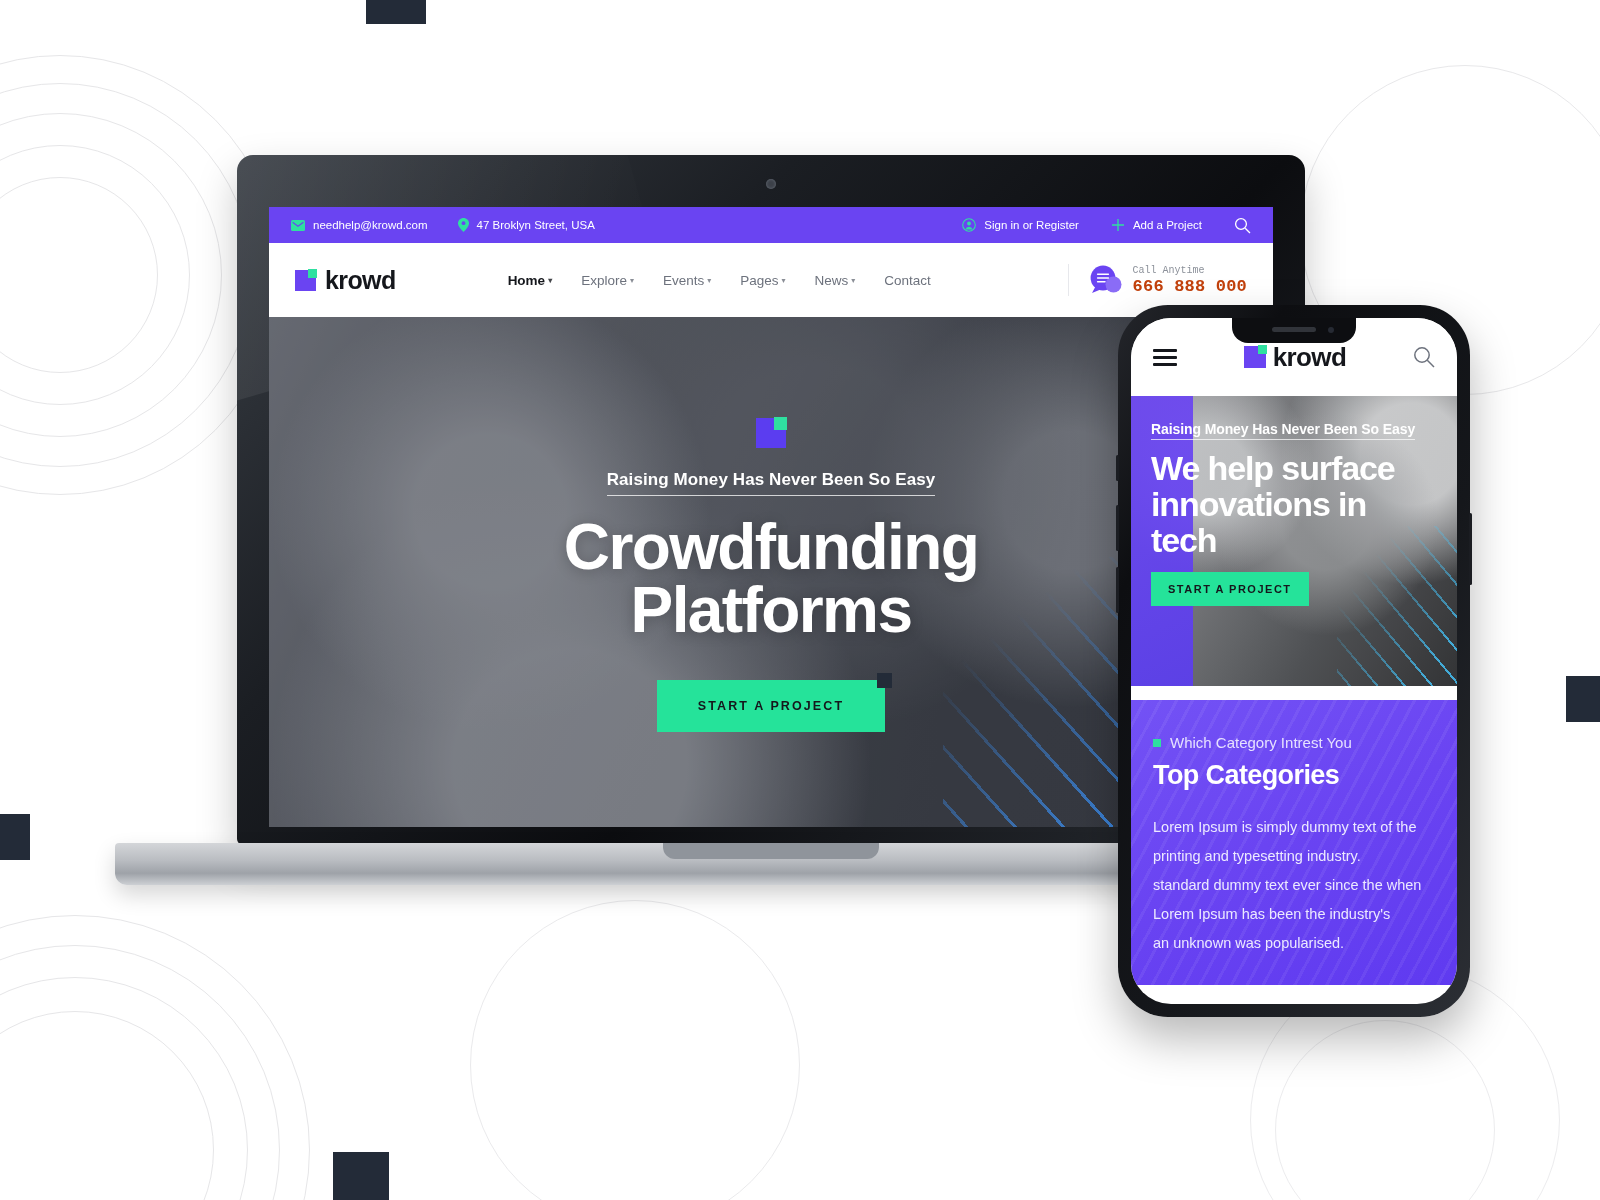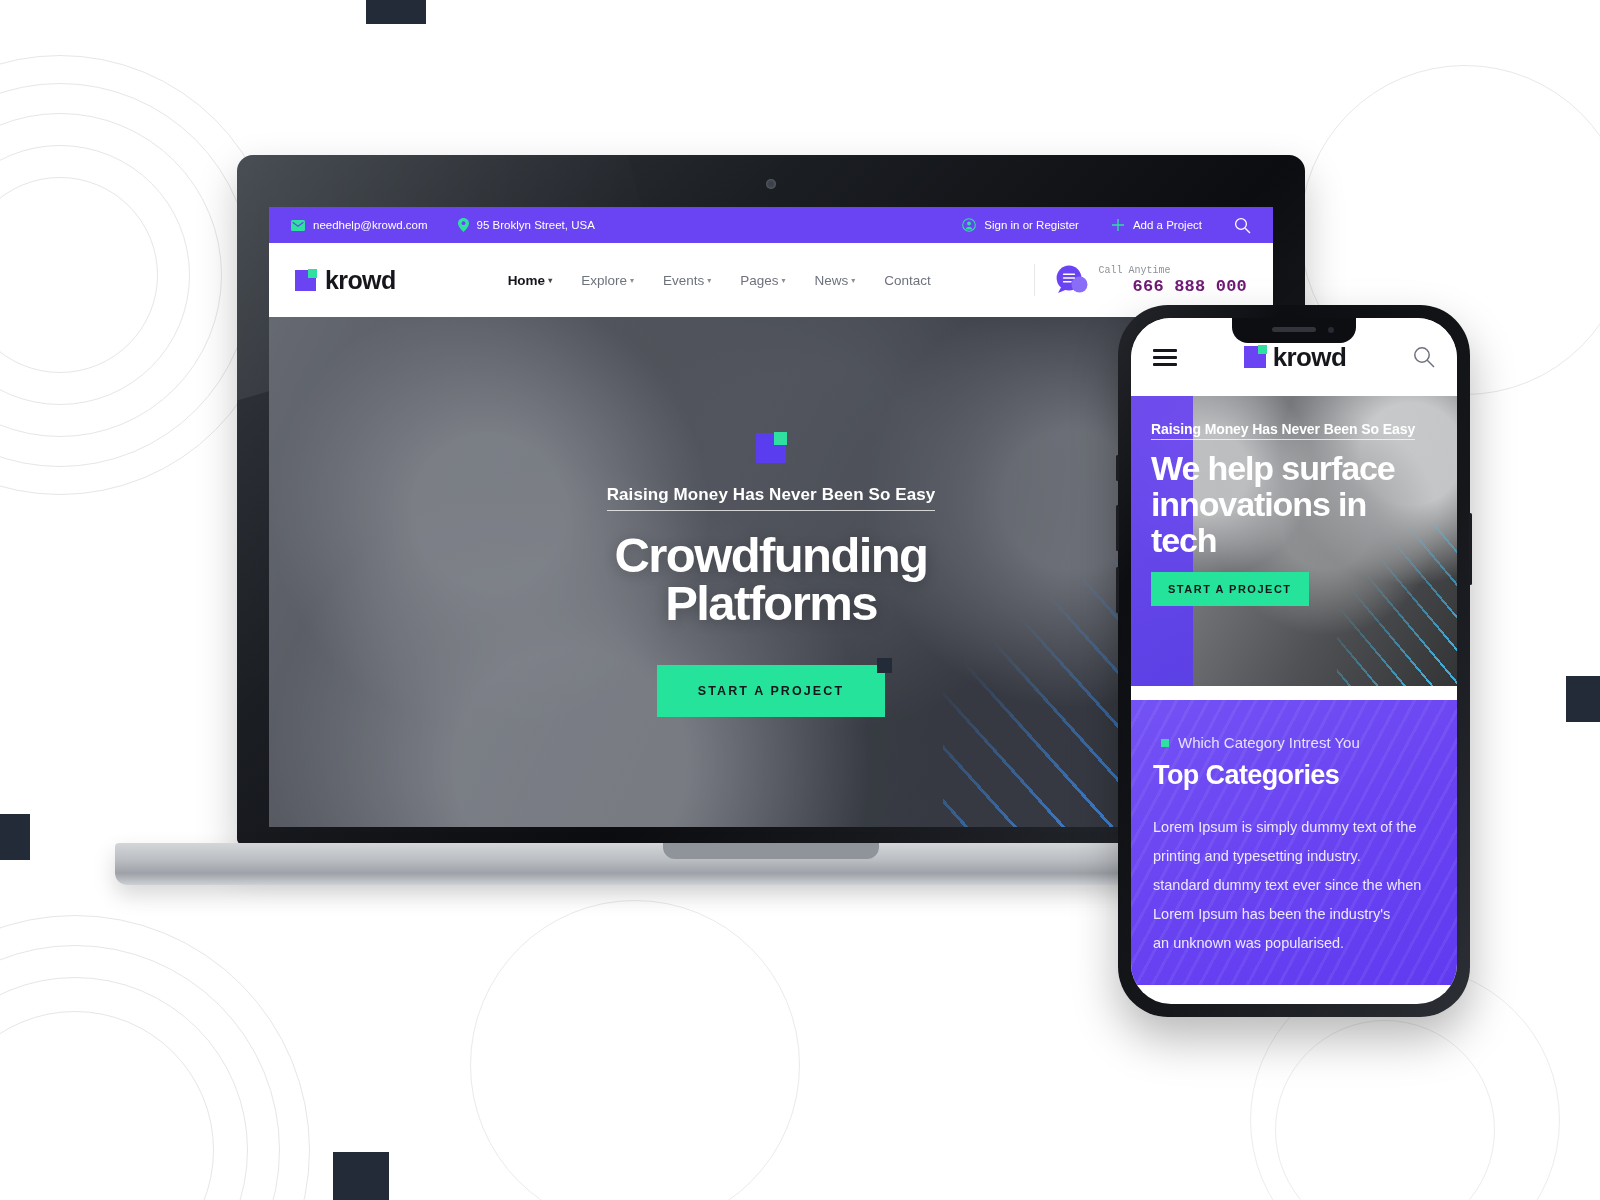--- a/index.html
+++ b/index.html
@@ -88,21 +88,21 @@
                      width: 9px; height: 9px; background: #2fe0a0; }
   .logo-text { font-size: 25px; font-weight: 700; color: #15171c; letter-spacing: -.6px; }
   .nav { display: flex; align-items: center; gap: 29px; margin-left: 112px; }
   .nav a { font-size: 13.5px; color: #6d727d; text-decoration: none; display: flex;
            align-items: center; gap: 3px; }
   .nav a.active { color: #15171c; font-weight: 700; }
   .caret { font-size: 8px; opacity: .8; }
   .call { margin-left: auto; display: flex; align-items: center; gap: 11px;
           padding-left: 20px; border-left: 1px solid #e7e8ec; font-family: Liberation Mono, monospace; }
   .call-label { font-size: 10px; color: #8b9099; line-height: 1.3; }
-  .call-num { font-size: 17px; font-weight: 700; color: #701a75; letter-spacing: .2px; margin-left: 34px; }
+  .call-num { font-size: 17px; font-weight: 700; color: #c2410c; letter-spacing: .2px; }
 
   .hero { position: relative; height: 510px; overflow: hidden;
           background: linear-gradient(160deg, #6b7280 0%, #4b5563 45%, #374151 100%); }
   .hero-photo { position: absolute; inset: 0;
      background:
        radial-gradient(circle at 22% 38%, rgba(190,196,206,.85) 0 9%, rgba(0,0,0,0) 26%),
        radial-gradient(circle at 55% 30%, rgba(120,128,142,.6) 0 16%, rgba(0,0,0,0) 40%),
        radial-gradient(circle at 80% 36%, rgba(175,182,194,.8) 0 8%, rgba(0,0,0,0) 24%),
        radial-gradient(circle at 30% 88%, rgba(205,210,220,.75) 0 14%, rgba(0,0,0,0) 36%),
        radial-gradient(circle at 88% 78%, rgba(60,66,78,.9) 0 20%, rgba(0,0,0,0) 48%),
@@ -118,21 +118,21 @@
      mask-image: linear-gradient(to top left, #000 20%, transparent 78%); }
   .hero-inner { position: relative; height: 100%; display: flex; flex-direction: column;
                 align-items: center; justify-content: center; text-align: center;
                 color: #fff; padding-top: 6px; }
   .hero-badge { position: relative; width: 30px; height: 30px; background: #5b3df0;
                 margin-bottom: 22px; }
   .hero-badge:after { content: ""; position: absolute; right: -1px; top: -1px;
                       width: 13px; height: 13px; background: #2fe0a0; }
   .hero-sub { font-size: 17px; font-weight: 600; letter-spacing: .1px;
               border-bottom: 1.5px solid rgba(255,255,255,.75); padding-bottom: 5px; }
-  .hero-title { margin-top: 20px; font-size: 49px; line-height: .98; font-weight: 800;
+  .hero-title { margin-top: 20px; font-size: 64px; line-height: .98; font-weight: 800;
                 letter-spacing: -1.6px; text-shadow: 0 2px 14px rgba(0,0,0,.22); }
   .btn-green { position: relative; margin-top: 38px; background: #25e39a; color: #15171c;
                font-size: 12.5px; font-weight: 700; letter-spacing: 2.1px;
                padding: 19px 41px; border: 0; cursor: pointer; }
   .btn-green:after { content: ""; position: absolute; right: -7px; top: -7px;
                      width: 15px; height: 15px; background: #232b38; }
 
   
   #phone { position: absolute; left: 1118px; top: 305px; width: 352px; height: 712px; }
   .ph-body { position: absolute; inset: 0; border-radius: 50px;
@@ -193,21 +193,21 @@
   .m-white-gap { height: 14px; background: #fff; }
   .m-cats { position: relative; padding: 34px 22px 26px; color: #fff;
             background: linear-gradient(155deg, #7352f5 0%, #6a44f2 48%, #5f3af0 100%);
             overflow: hidden; min-height: 285px; }
   .m-cats:before { content: ""; position: absolute; inset: 0;
      background: repeating-linear-gradient(118deg,
         rgba(255,255,255,0) 0 11px, rgba(255,255,255,.07) 11px 14px);
      opacity: .9; }
   .m-cats > * { position: relative; }
   .m-eyebrow { display: flex; align-items: center; gap: 9px; font-size: 15px;
-               color: #e6e1ff; font-weight: 500; margin-left: 8px; }
+               color: #e6e1ff; font-weight: 500; }
   .m-dot { width: 8px; height: 8px; background: #2fe0a0; flex: none; }
   .m-h2 { margin-top: 9px; font-size: 27px; font-weight: 800; letter-spacing: -.6px; }
   .m-body { margin-top: 22px; font-size: 14.5px; line-height: 2.0; color: #ece9ff; }
 
   
   .bleed { position: absolute; left: 1305px; top: 326px; font-size: 12px;
            color: #7b808b; letter-spacing: .1px; }
 </style>
 </head>
 <body>
@@ -255,21 +255,21 @@
           </span>
           <span>needhelp@krowd.com</span>
         </div>
         <div class="tb-group">
           <span class="ic">
             <svg width="11" height="14" viewBox="0 0 11 14">
                 <path d="M5.5 0C2.5 0 0 2.4 0 5.3 0 9 5.5 14 5.5 14S11 9 11 5.3C11 2.4 8.5 0 5.5 0z" fill="#2fe0a0"></path>
                 <circle cx="5.5" cy="5.2" r="1.9" fill="#6a44f2"></circle>
               </svg>
           </span>
-          <span>95 Broklyn Street, USA</span>
+          <span>47 Broklyn Street, USA</span>
         </div>
         <div class="tb-right">
           <div class="tb-item">
             <span class="ic">
               <svg width="14" height="14" viewBox="0 0 14 14">
                   <circle cx="7" cy="7" r="6.3" stroke="#2fe0a0" stroke-width="1.1" fill="none"></circle>
                   <circle cx="7" cy="5.5" r="1.9" fill="#2fe0a0"></circle>
                   <path d="M3.4 11.4a3.8 3.8 0 0 1 7.2 0" fill="#2fe0a0"></path>
                 </svg>
             </span>

